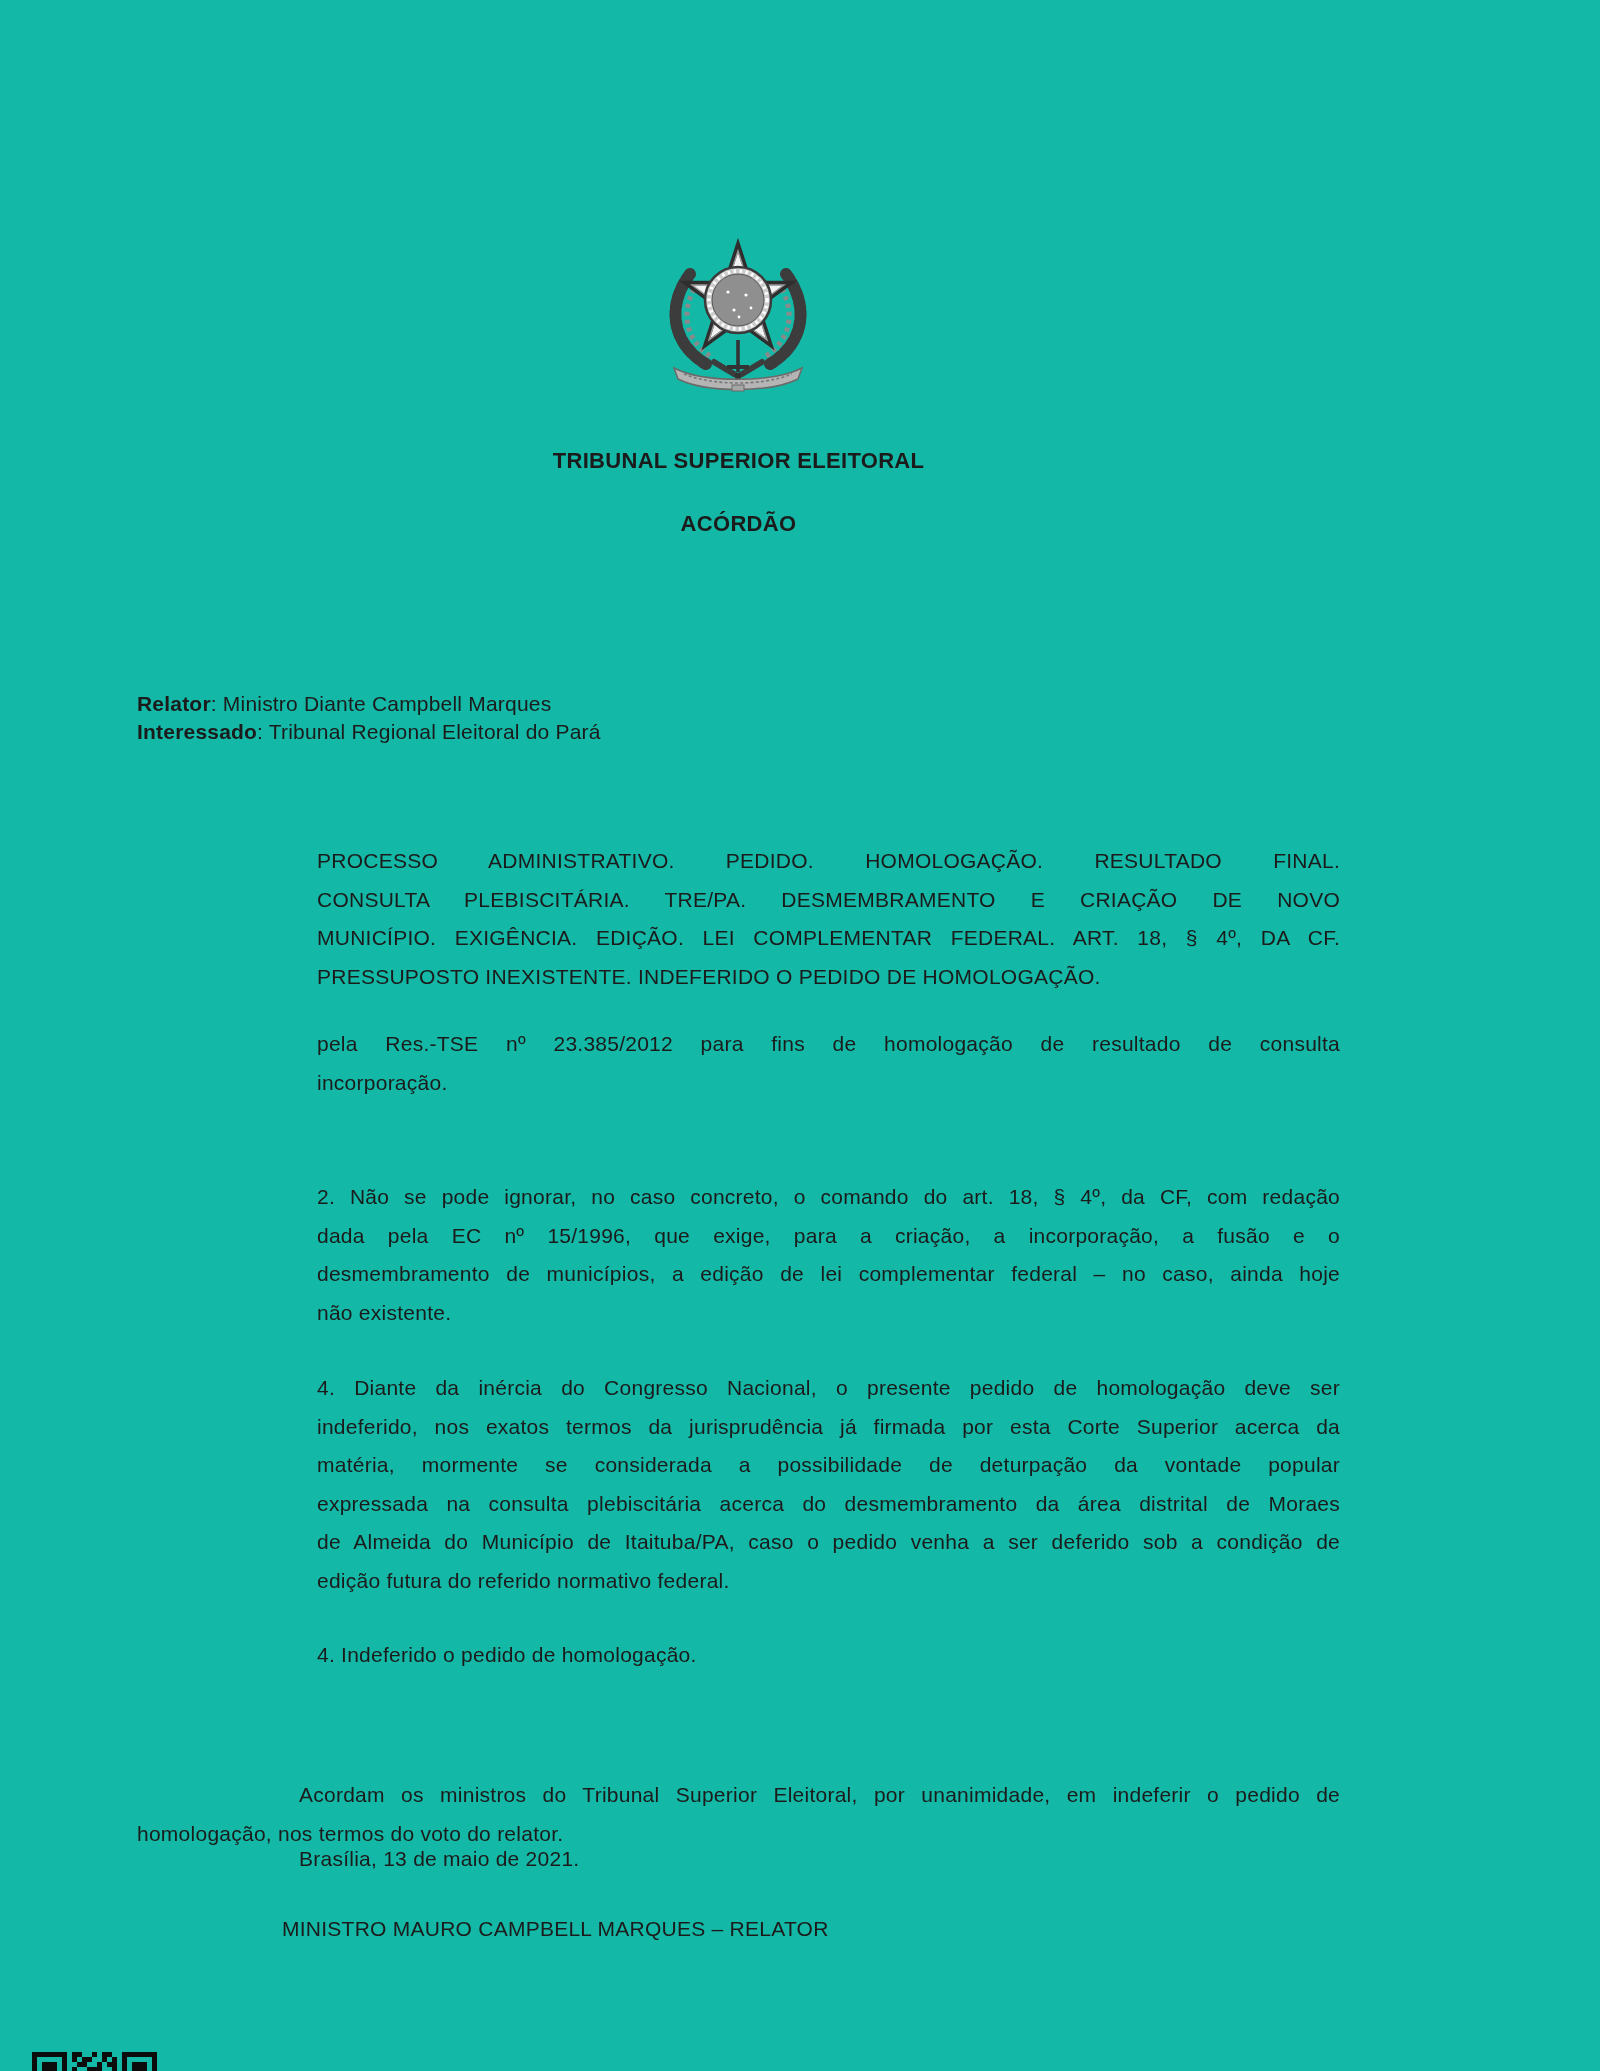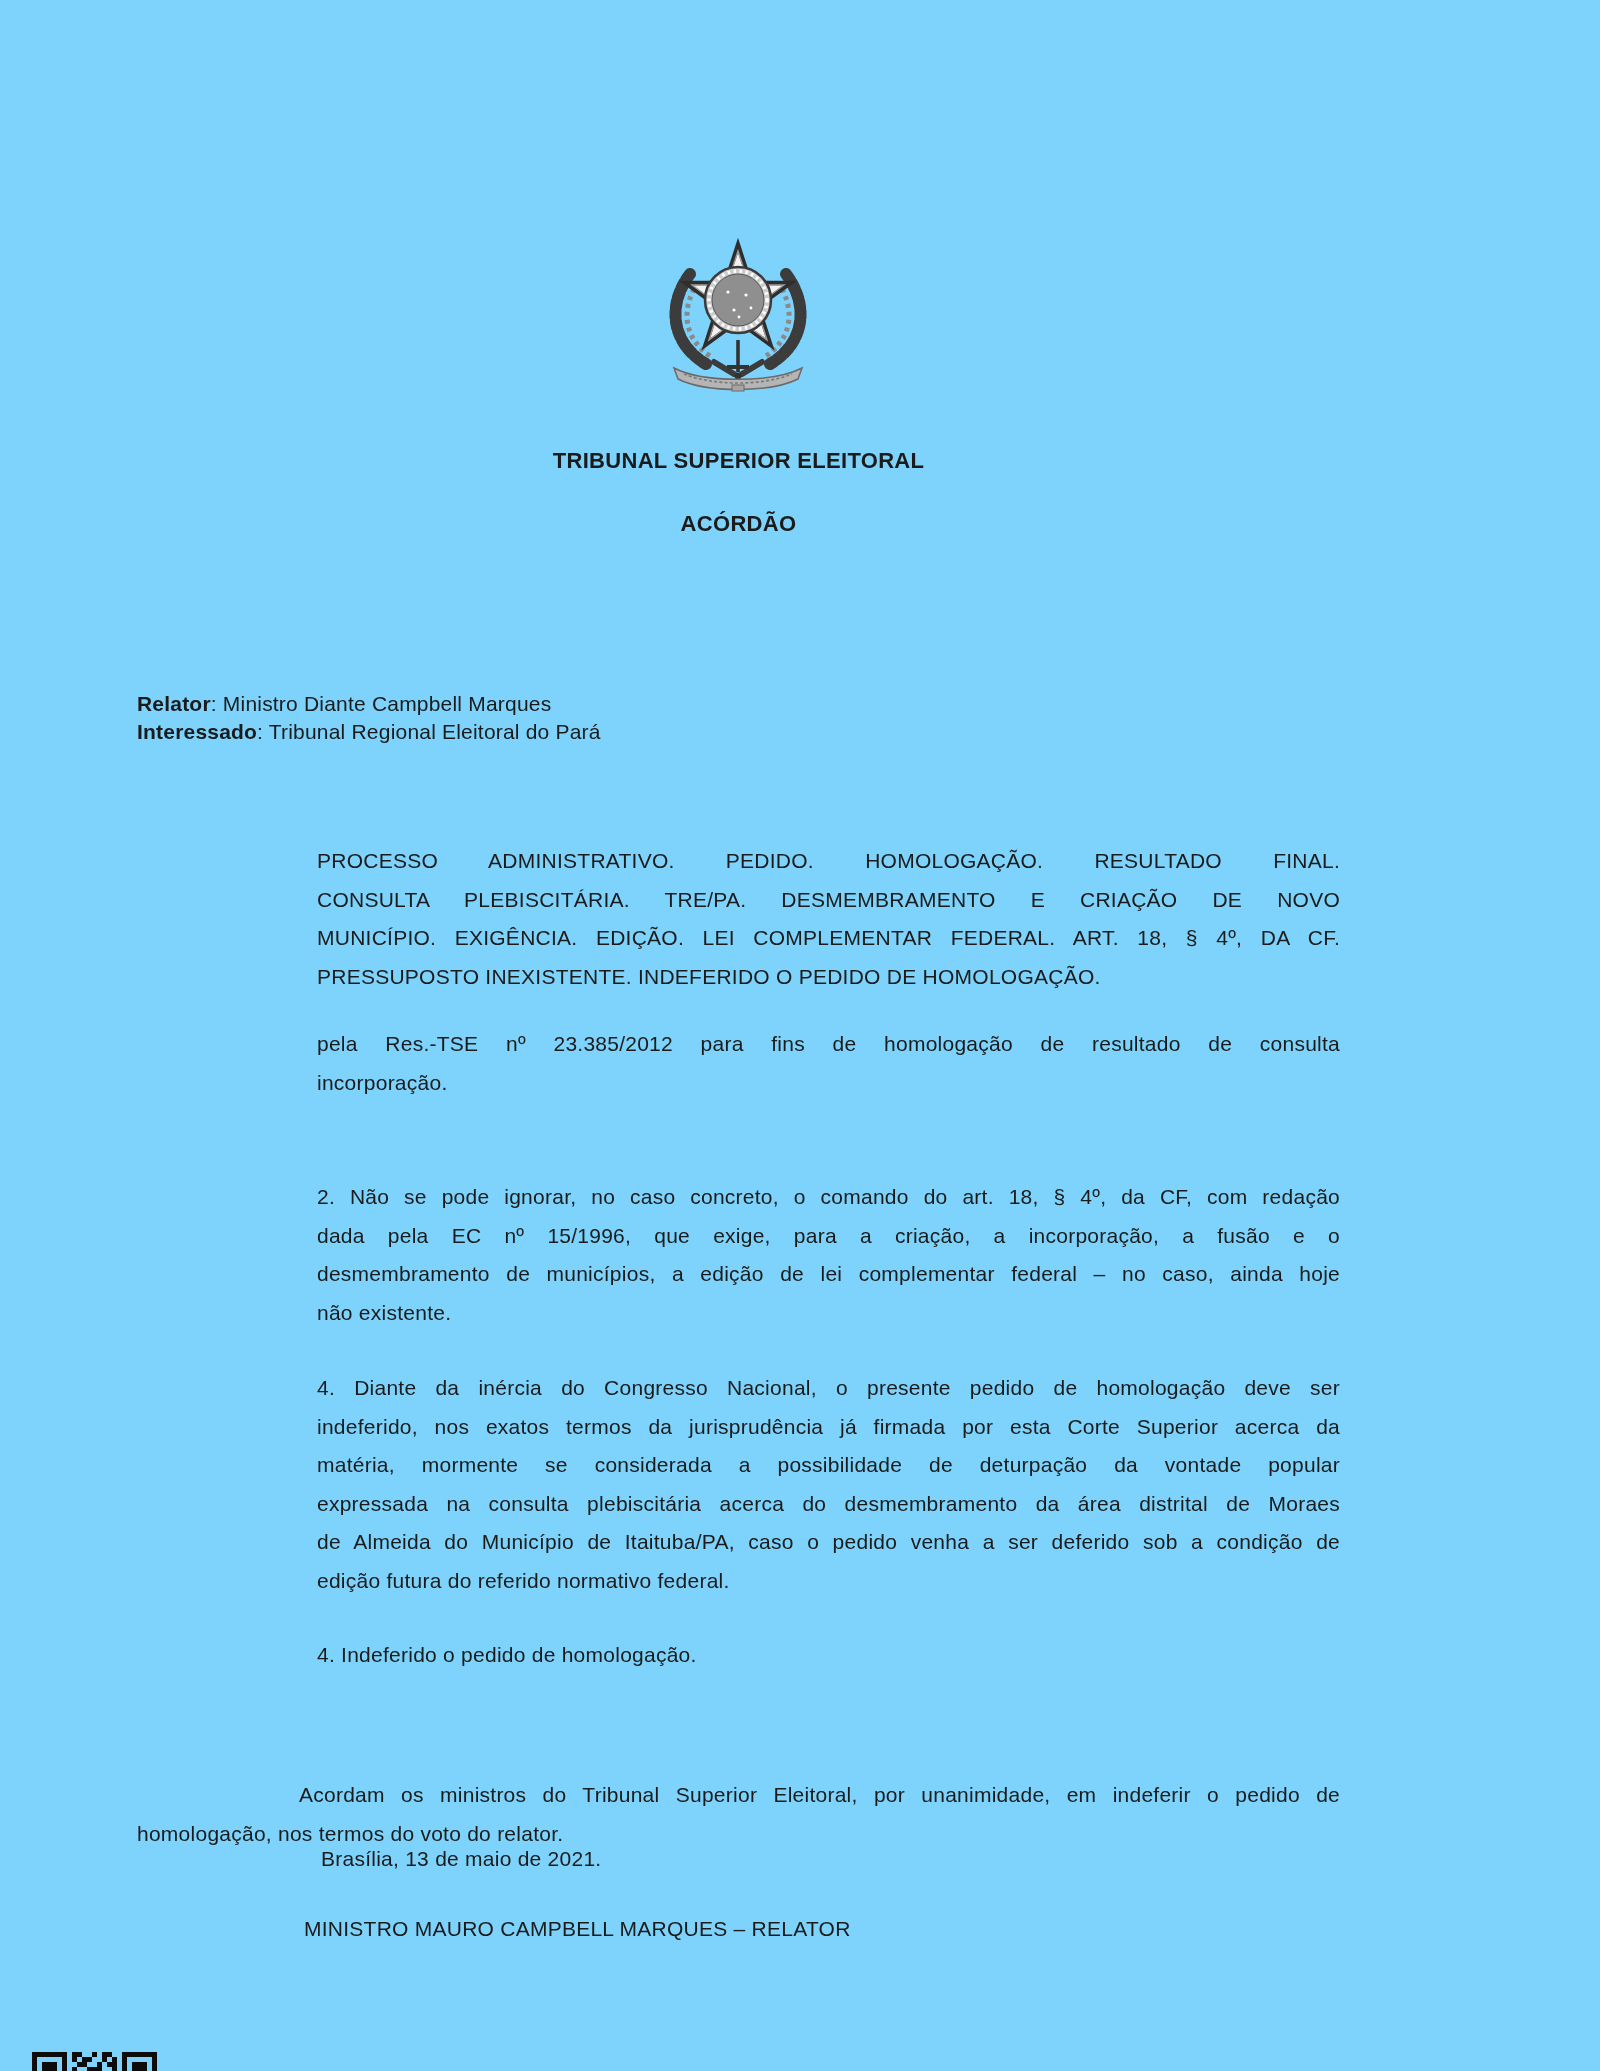--- a/index.html
+++ b/index.html
@@ -1,38 +1,38 @@
 <!DOCTYPE html>
 <html><head>
 <meta charset="utf-8">
 <style>
   html,body{margin:0;padding:0;background:#e8e8e8;}
   .page{
     position:relative;
     width:1600px;height:2071px;
-    background:#7dd3fc;
+    background:#14b8a6;
     margin:0 auto;
     overflow:hidden;
     font-family:"Liberation Sans","DejaVu Sans",sans-serif;
     color:#1b1b1b;
     -webkit-font-smoothing:antialiased;
   }
   .abs{position:absolute;}
   .center-col{left:137px;width:1203px;text-align:center;}
   .bold{font-weight:bold;}
   .h-title{font-size:22px;font-weight:bold;letter-spacing:.3px;line-height:28px;}
   .proc-line{font-size:22px;font-weight:bold;letter-spacing:.2px;line-height:28px;white-space:nowrap;}
   .meta-block{font-size:21px;line-height:28px;letter-spacing:.2px;}
   .body-par{font-size:21px;line-height:38.5px;letter-spacing:.25px;margin-top:30px;}
   .indented{left:317px;width:1023px;}
   .fullw{left:137px;width:1203px;}
   .jline{text-align:justify;text-align-last:justify;}
   .jline.last{text-align:justify;text-align-last:left;}
   .jline.indent{padding-left:162px;}
-  .date-sig{font-size:21px;letter-spacing:.25px;line-height:28px;white-space:nowrap;margin-left:22px;}
+  .date-sig{font-size:21px;letter-spacing:.25px;line-height:28px;white-space:nowrap;}
   .emblem{left:658px;top:222px;width:160px;height:170px;}
   .qr-frag{left:32px;top:2052px;width:125px;height:19px;overflow:hidden;}
 </style>
 </head>
 <body>
 
 <div class="page">
 
   <div class="abs emblem">
     <svg width="160" height="170" viewBox="0 0 160 170" aria-hidden="true">

